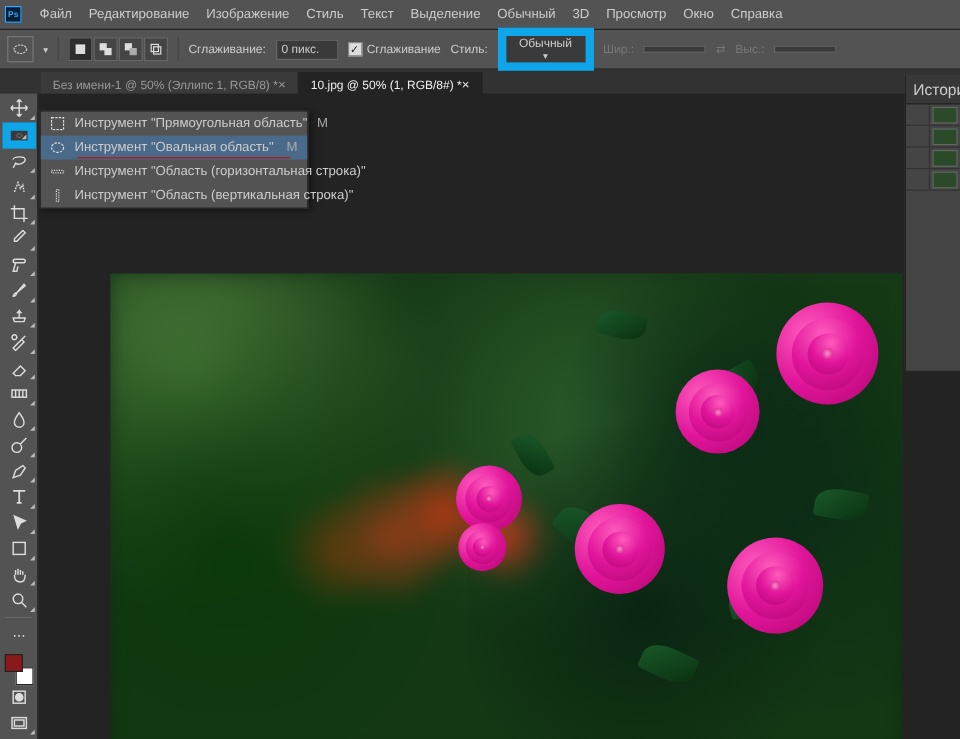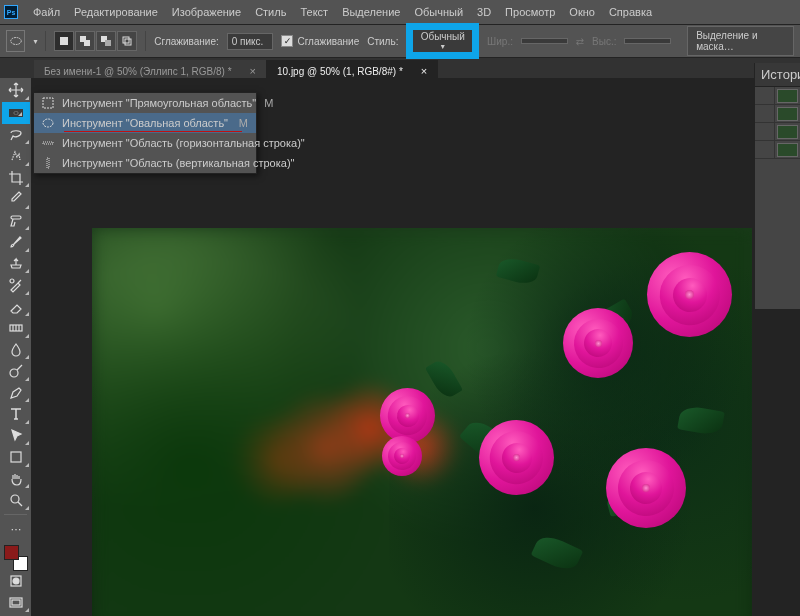--- a/index.html
+++ b/index.html
@@ -19,21 +19,21 @@
 .mode-btn.active { background:#2d2d2d; }
 .field { background:#3a3a3a; border:1px solid #666; padding:2px 4px; color:#ccc; width:52px; font-size:10px; }
 .chk { display:flex; align-items:center; gap:4px; }
 .chk-box { width:12px; height:12px; border:1px solid #888; background:#ddd; display:flex; align-items:center; justify-content:center; font-size:9px; color:#222; }
 .sel { background:#3a3a3a; border:7px solid #0ea5e9; padding:1px 4px; width:80px; font-size:10px; display:flex; justify-content:space-between; align-items:center;flex-direction:column; }
 .disabled { color:#777; }
 .btn-flat { background:#454545; border:1px solid #666; padding:3px 8px; cursor:pointer; font-size:10px; }
 
 
 .tabrow { height:25px; background:#323232; display:flex; align-items:flex-end; padding-left:34px; border-bottom:1px solid #1a1a1a; }
-.tab { padding:5px 10px; font-size:10px; display:flex; align-items:center; gap:18px; color:#999; cursor:pointer; background:#3a3a3a; border-right:1px solid #232323; }
+.tab { padding:5px 10px; font-size:10px; display:flex; align-items:center; gap:0; color:#999; cursor:pointer; background:#3a3a3a; border-right:1px solid #232323; }
 .tab.active { background:#232323; color:#eee; }
 .tab .x { font-size:11px; cursor:pointer; }
 
 
 .main { display:flex; position:absolute; top:78px; left:0; right:0; bottom:0; }
 
 
 .toolbox { width:32px; background:#535353; border-right:1px solid #232323; display:flex; flex-direction:column; padding:2px; }
 .tool { width:28px; height:22px; display:flex; align-items:center; justify-content:center; margin-bottom:1px; cursor:pointer; position:relative; }
 .tool.sel { background:#3a3a3a; }
@@ -148,21 +148,20 @@
   <div class="sel">
       <span>Обычный</span>
       <span style="font-size:8px;">▾</span>
     </div>
   <span class="disabled">Шир.:</span>
   <div class="field disabled"></div>
   <span class="disabled">⇄</span>
   <span class="disabled">Выс.:</span>
   <div class="field disabled"></div>
   <div style="flex:1"></div>
-  <div class="btn-flat">Выделение и маска…</div>
 </div>
 
 <div class="tabrow">
   <div class="tab">
       <span>Без имени-1 @ 50% (Эллипс 1, RGB/8) *</span>
       <span class="x">×</span>
     </div>
   <div class="tab active">
       <span>10.jpg @ 50% (1, RGB/8#) *</span>
       <span class="x">×</span>

